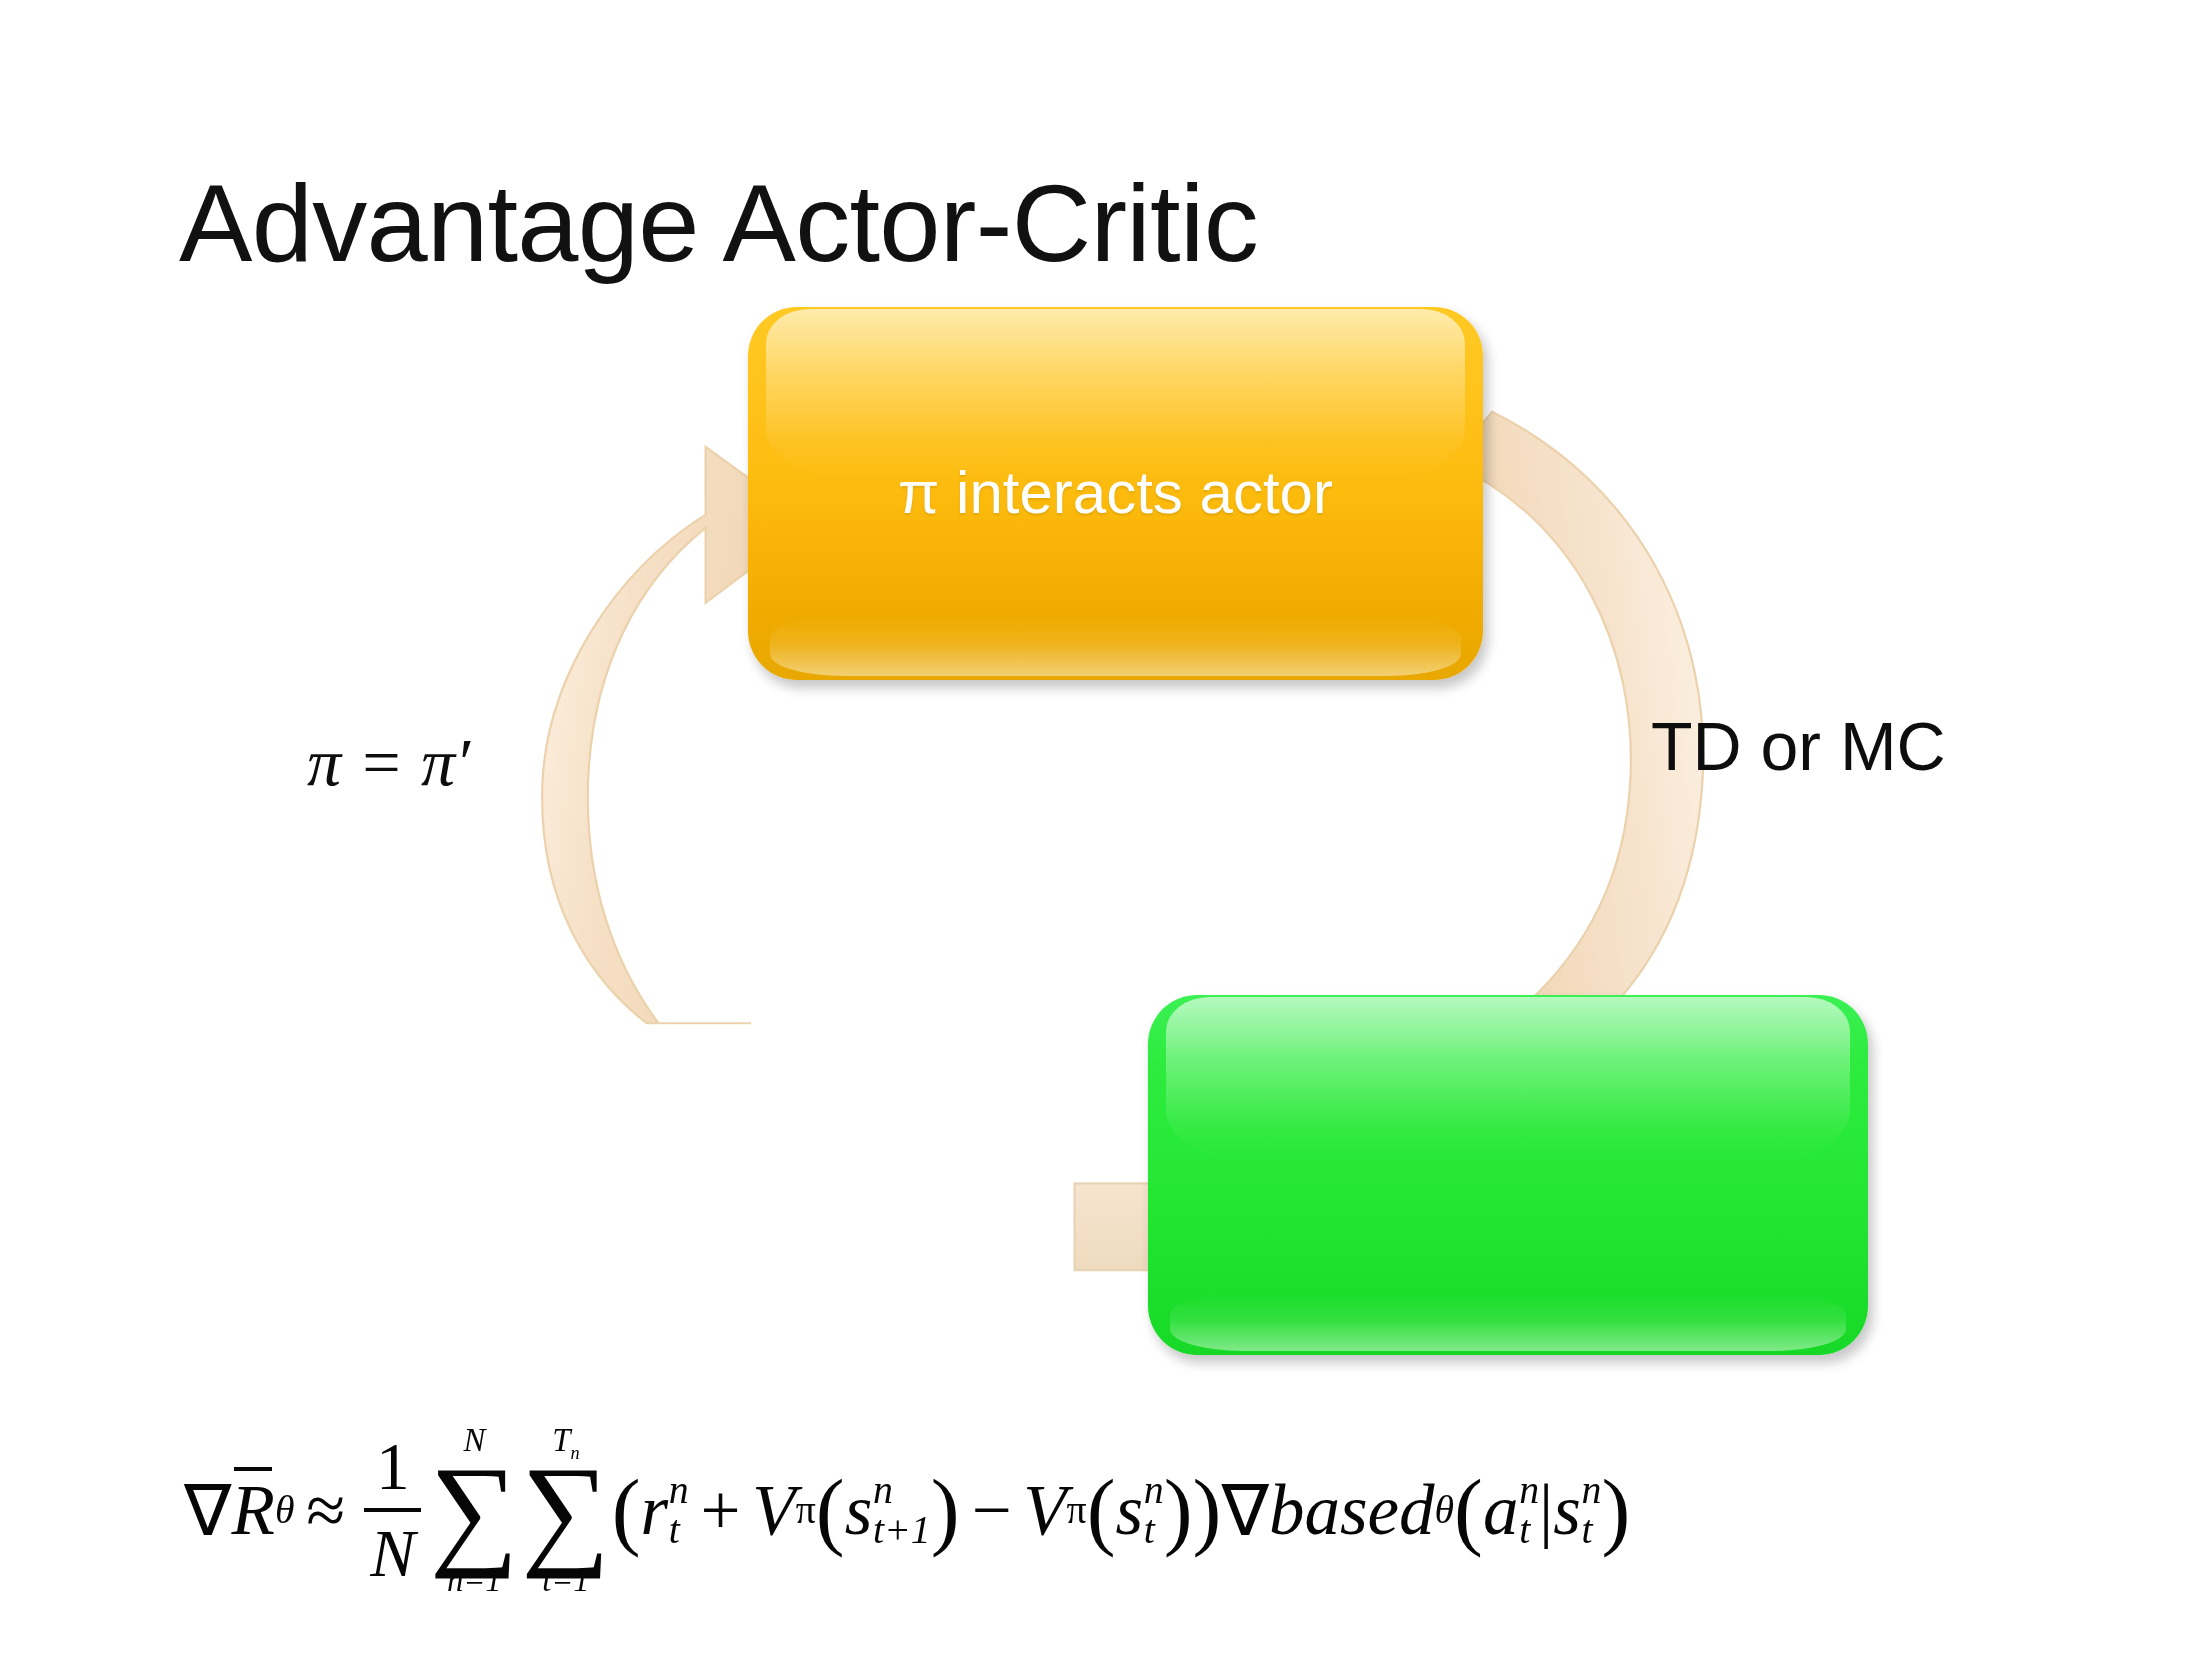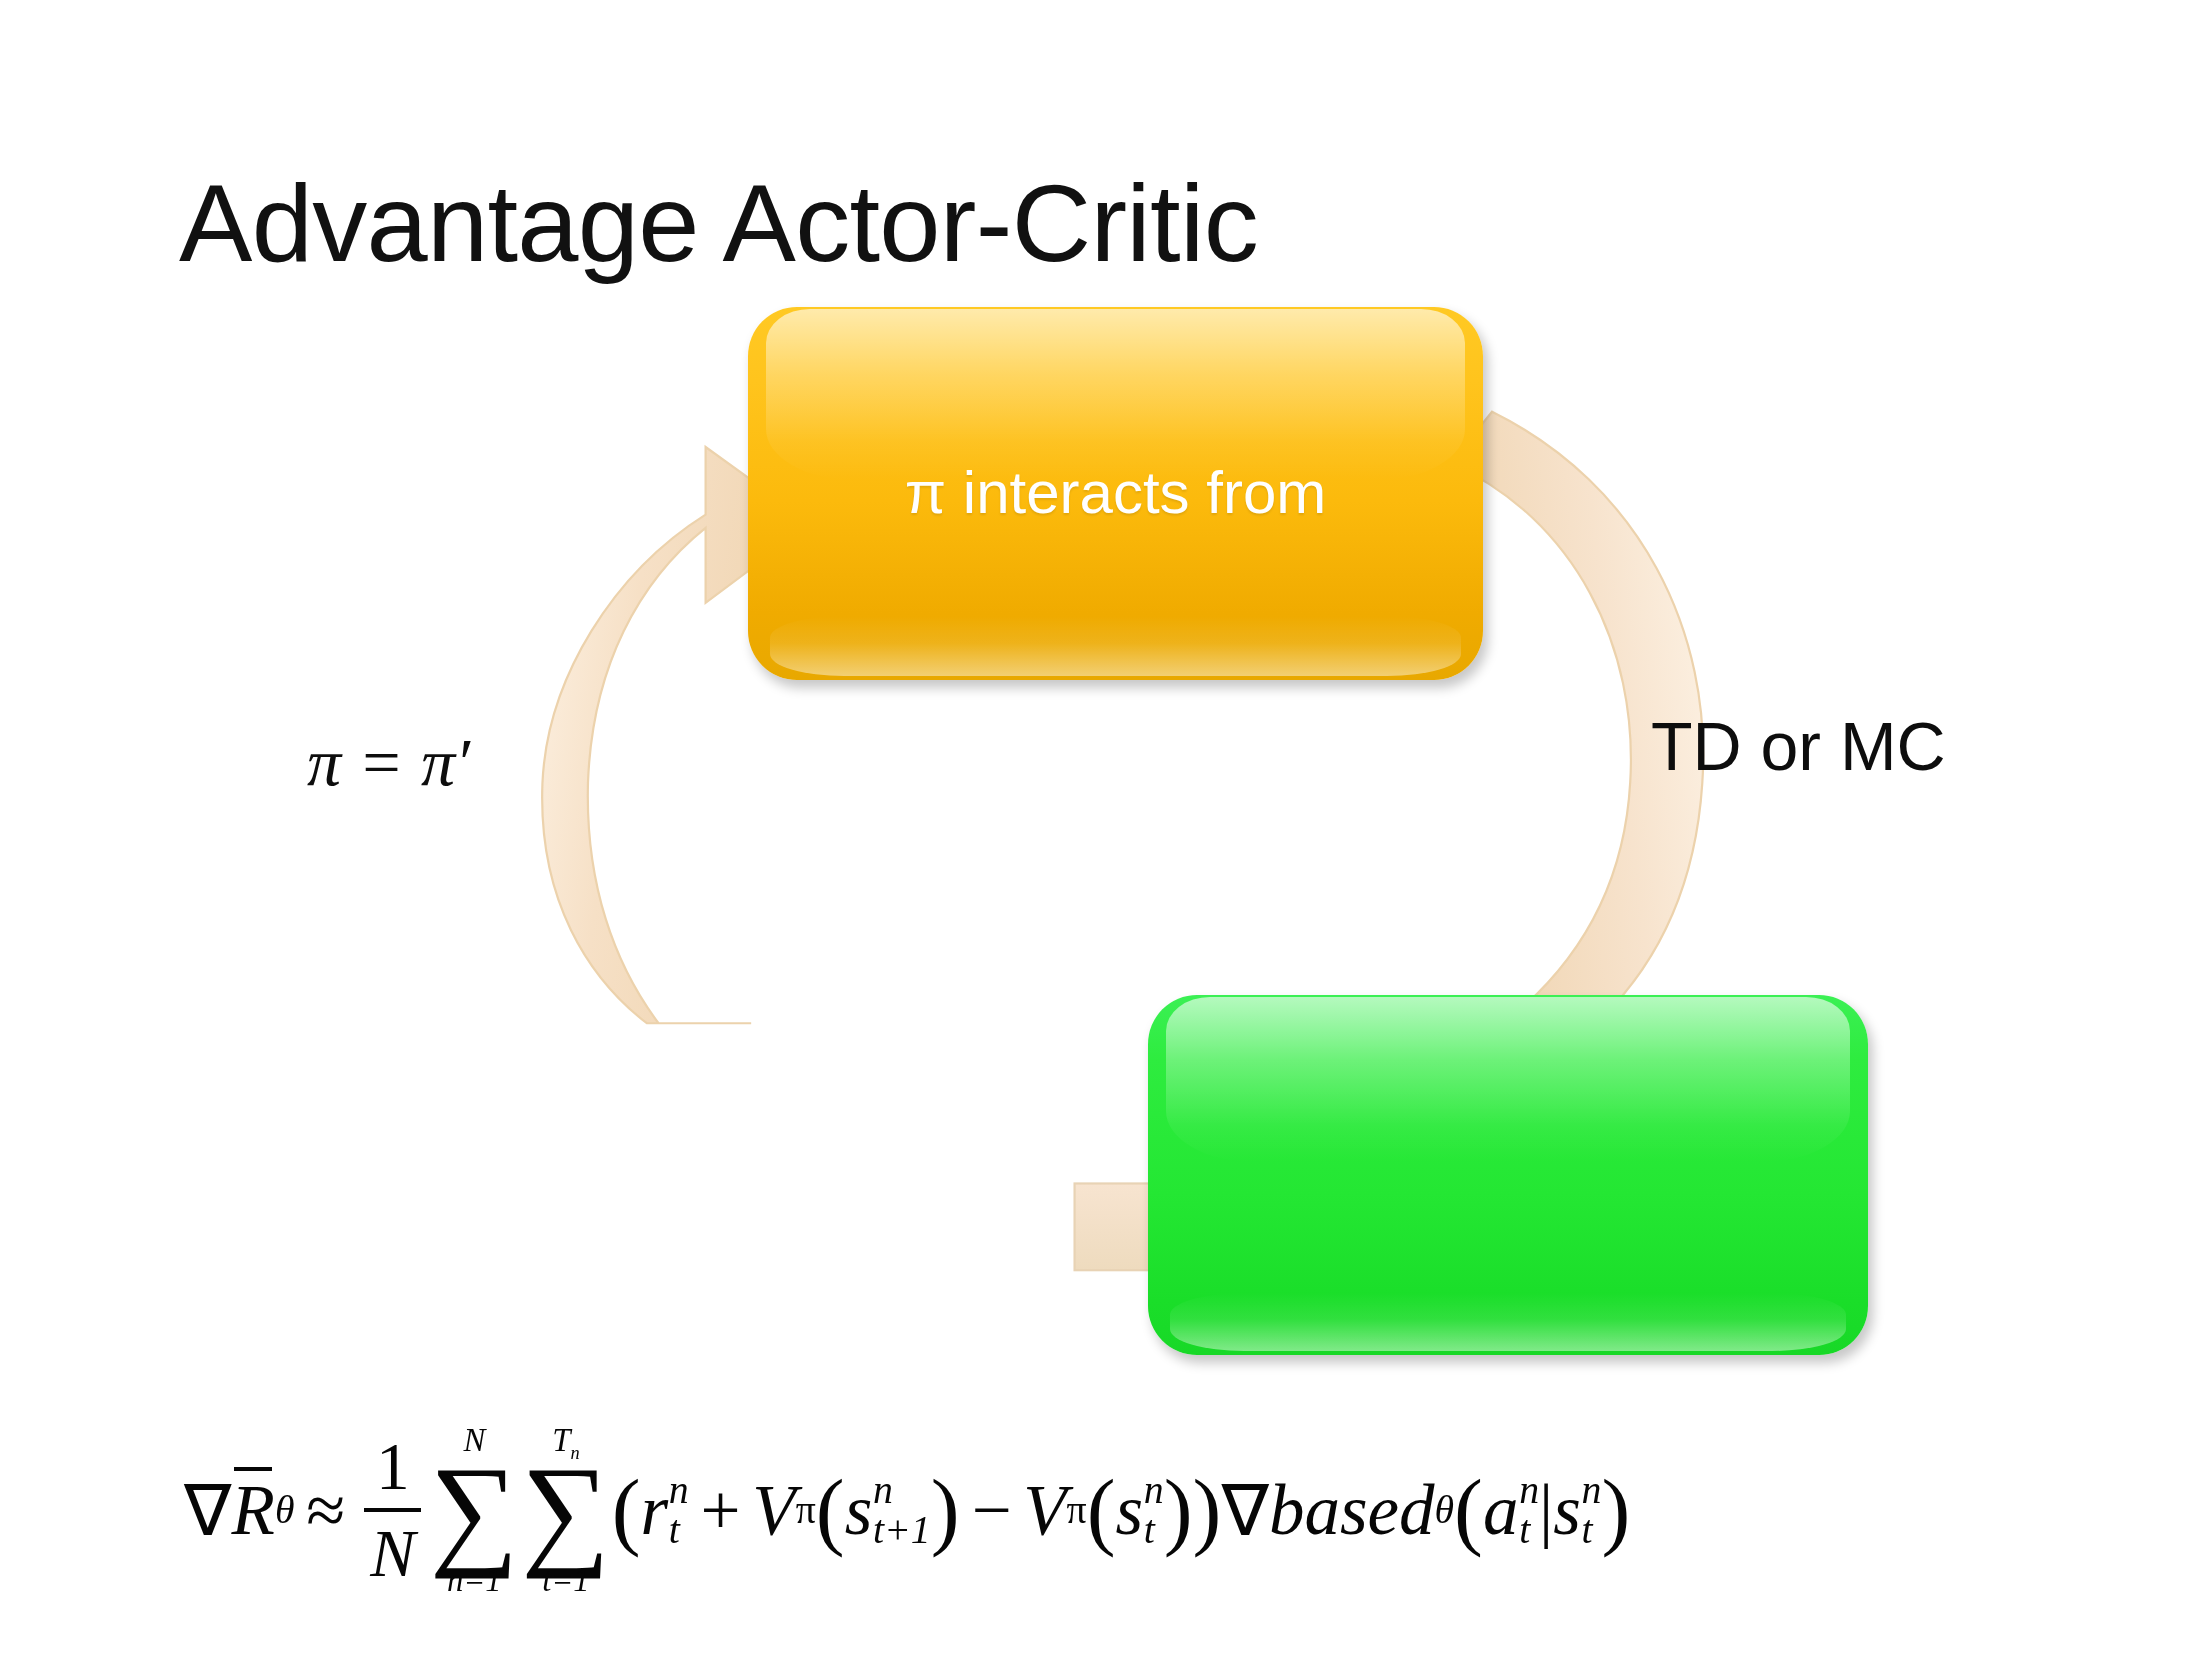--- a/index.html
+++ b/index.html
@@ -285,21 +285,21 @@
 
     <g>
       <rect x="1462" y="1610" width="104" height="118" fill="url(#gArrowB)" stroke="#e8d3b5" stroke-width="3"></rect>
     </g>
   </svg>
 
   <div class="node-box" id="box-policy">
     <div class="gloss"></div>
     <div class="undergloss"></div>
     <div class="node-label">
-      <div>π interacts from</div>
+      <div>π interacts actor</div>
     </div>
   </div>
 
 
   <div class="node-box" id="box-critic">
     <div class="gloss"></div>
     <div class="undergloss"></div>
   </div>
 
   <div class="edge-label" id="label-pi-update">π = π′</div>

